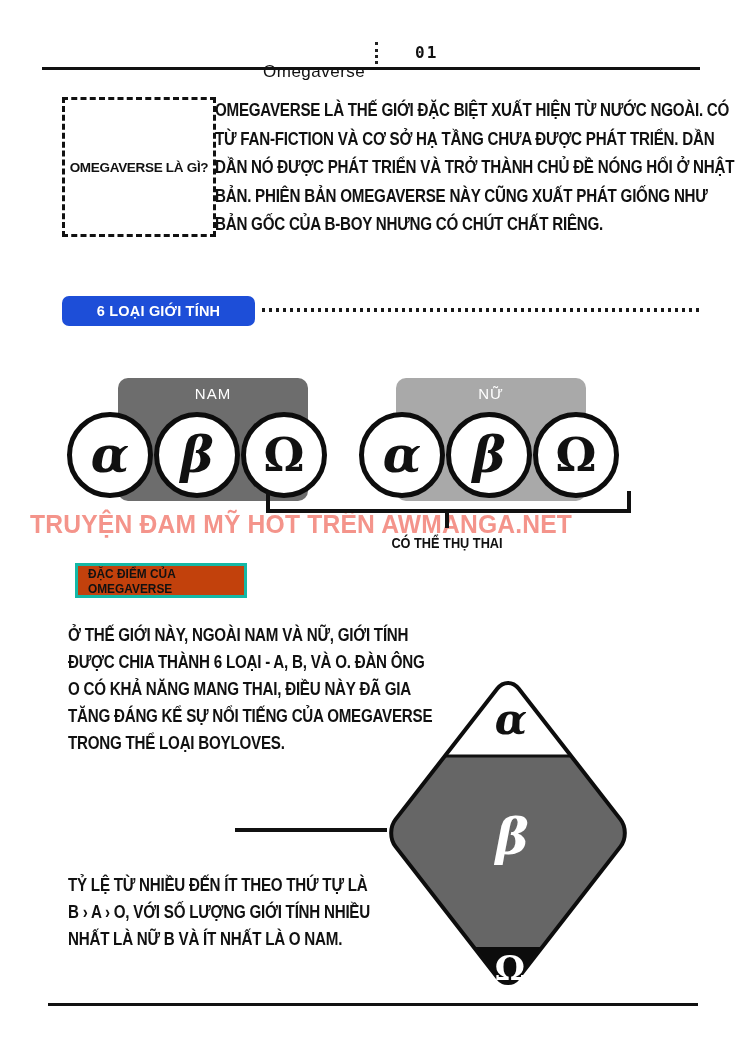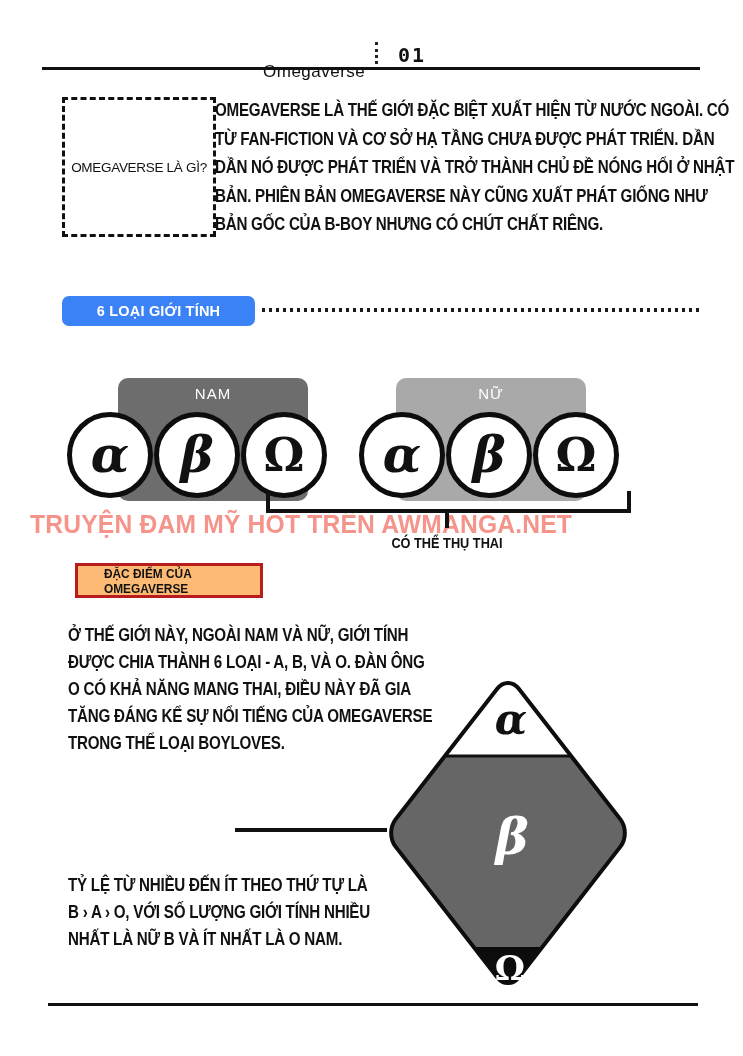--- a/index.html
+++ b/index.html
@@ -6,37 +6,37 @@
   .page{
     position:relative;width:743px;height:1056px;background:#ffffff;
     margin:0 auto;overflow:hidden;
     font-family:"Liberation Sans",sans-serif;color:#111;
   }
   .abs{position:absolute;}
 
   
   .hdr-title{left:263px;top:44px;font-size:17px;font-weight:normal;letter-spacing:.5px;margin-top:18px;}
   .hdr-sep{left:375px;top:42px;height:28px;width:0;border-left:3px dotted #222;}
-  .hdr-num{left:398px;top:43px;font-family:"DejaVu Sans Mono",monospace;font-size:20px;font-weight:bold;letter-spacing:2px;}
+  .hdr-num{left:415px;top:43px;font-family:"DejaVu Sans Mono",monospace;font-size:16px;font-weight:bold;letter-spacing:2px;}
   .rule-top{left:42px;top:67px;width:658px;height:3px;background:#111;}
   .rule-bottom{left:48px;top:1003px;width:650px;height:3px;background:#111;}
 
   
   .intro-box{left:62px;top:97px;width:148px;height:134px;border:3px dashed #111;
     display:flex;align-items:center;justify-content:center;}
-  .intro-box span{font-size:13.5px;font-weight:normal;letter-spacing:-.3px;text-align:center;}
+  .intro-box span{font-size:13.5px;font-weight:bold;letter-spacing:-.3px;text-align:center;}
 
   
   .para{font-weight:bold;transform-origin:0 0;transform:scaleX(.82);white-space:nowrap;}
   .para1{left:215px;top:96px;font-size:18.5px;line-height:28.5px;letter-spacing:-.3px;}
   .para2{left:68px;top:621px;font-size:18.5px;line-height:27px;letter-spacing:-.3px;}
   .para3{left:68px;top:871px;font-size:18.5px;line-height:27px;letter-spacing:-.3px;}
 
   
-  .pill{left:62px;top:296px;width:193px;height:30px;background:#3b82f6;border-radius:7px;
+  .pill{left:62px;top:296px;width:193px;height:30px;background:#1d4ed8;border-radius:7px;
     display:flex;align-items:center;justify-content:center;}
   .pill span{color:#fff;font-size:14.5px;font-weight:bold;letter-spacing:.2px;}
   .dotline{left:262px;top:308px;width:438px;height:4px;
     background:repeating-linear-gradient(90deg,#1a1a1a 0 3px,transparent 3px 7px);}
 
   
   .gbox{top:378px;height:123px;width:190px;border-radius:10px;}
   .gbox-nam{left:118px;background:#6d6d6d;}
   .gbox-nu{left:396px;background:#a9a9a9;}
   .gbox-label{position:absolute;top:7px;left:0;width:100%;text-align:center;
@@ -56,21 +56,21 @@
   .br-r{left:627px;top:491px;width:4px;height:22px;background:#111;}
   .br-c{left:445px;top:509px;width:4px;height:19px;background:#111;}
   .br-label{left:347px;top:534px;width:200px;text-align:center;font-size:15px;font-weight:bold;
     transform:scaleX(.85);}
 
   
   .wm{left:30px;top:509px;width:600px;color:#f4948b;font-size:26.5px;font-weight:bold;
     letter-spacing:.2px;white-space:nowrap;transform-origin:0 0;transform:scaleX(.93);}
 
   
-  .olabel{border:3px solid #b91c1c;background:#fdba74;display:flex;align-items:center;justify-content:center;padding-left:16px;}
+  .olabel{border:3px solid #14b8a6;background:#c2410c;display:flex;align-items:center;justify-content:center;}
   .olabel span{font-weight:bold;transform:scaleX(.88);}
   .olabel-traits{left:75px;top:563px;width:166px;height:29px;}
   .olabel-traits span{font-size:13.5px;}
   .olabel-ratio{left:78px;top:814px;width:157px;height:31px;}
   .olabel-ratio span{font-size:14.5px;}
   .ratio-connector{left:235px;top:828px;width:152px;height:4px;background:#111;}
 
   
   .pyr{left:368px;top:658px;}
 </style>

